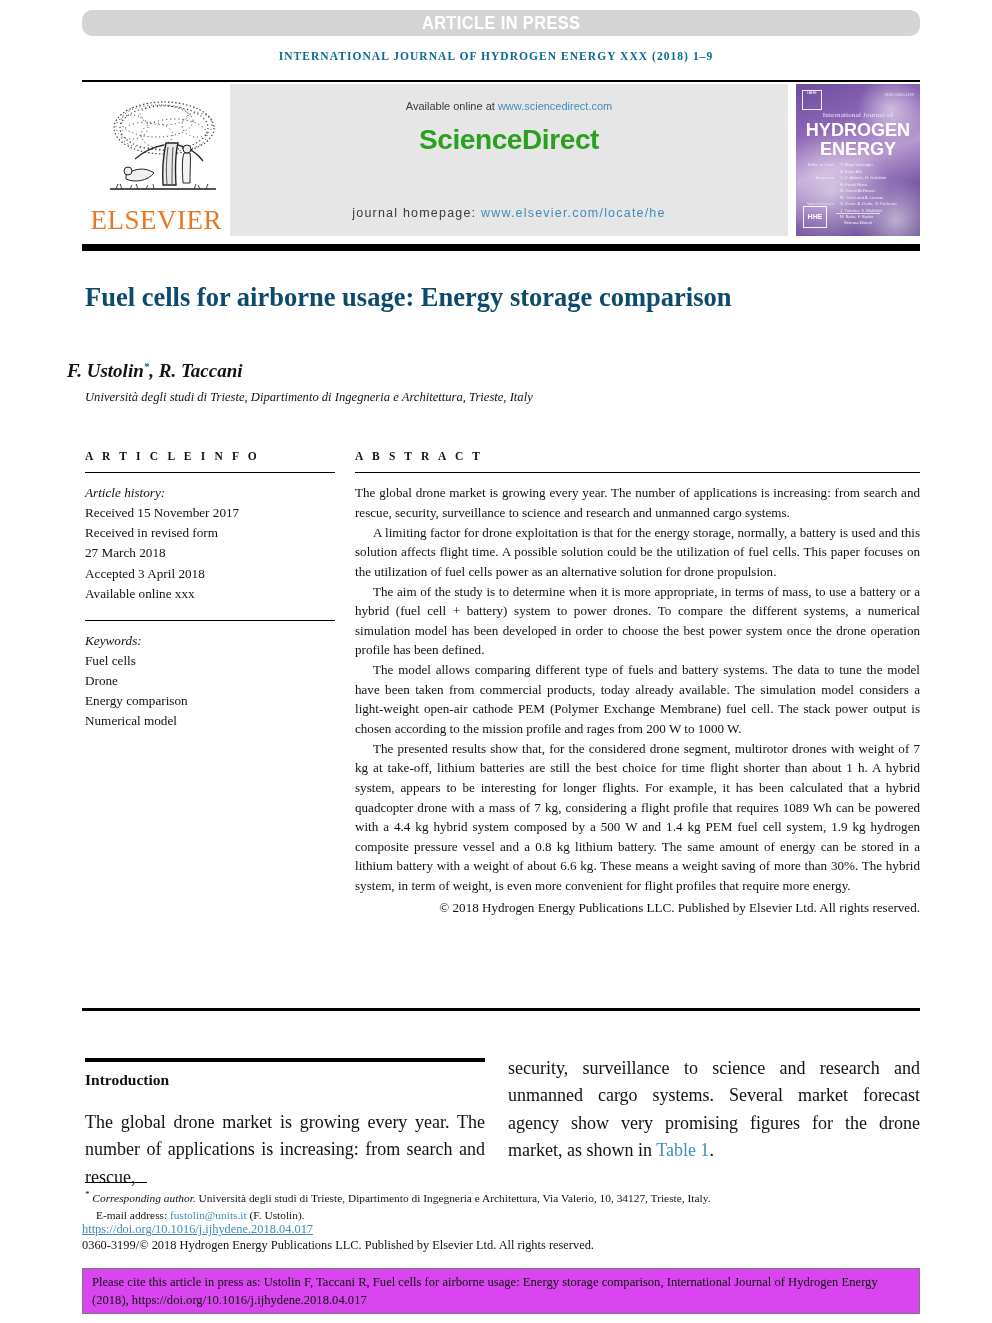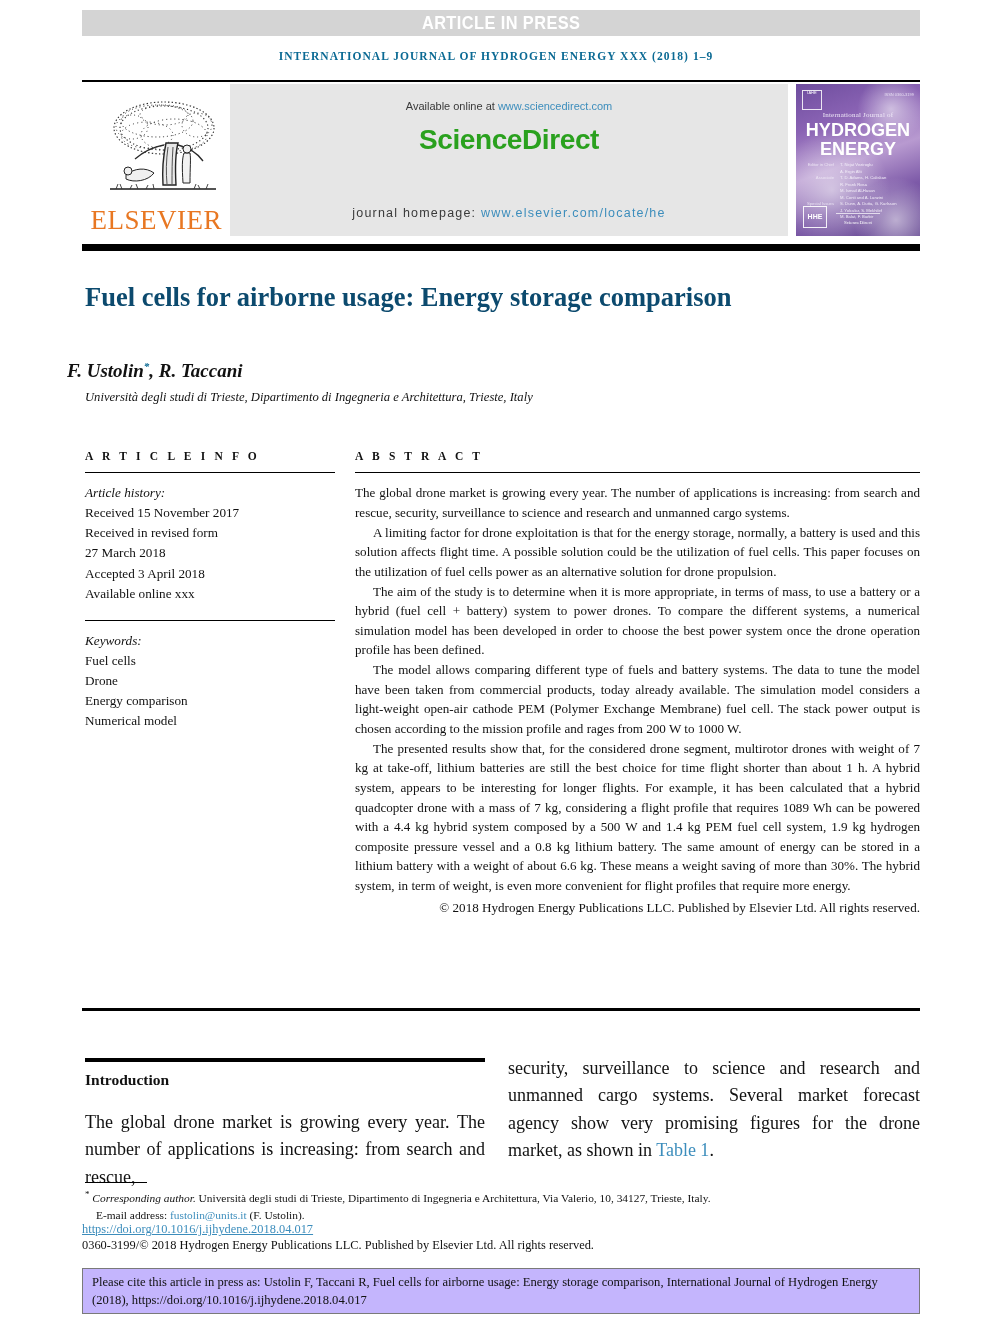--- a/index.html
+++ b/index.html
@@ -27,20 +27,21 @@
   .aip-banner {
     position: absolute;
     left: 82px;
     top: 10px;
     width: 838px;
     height: 26px;
     background: #d4d4d4;
     display: flex;
     align-items: center;
     justify-content: center;
+    border-radius: 10px;
   }
   .aip-banner span {
     font-family: "Liberation Sans", sans-serif;
     font-weight: bold;
     font-size: 19px;
     letter-spacing: 0.5px;
     color: #ffffff;
     transform: scaleX(0.86);
   }
 
@@ -398,21 +399,21 @@
     color: #111;
   }
 
   
   .cite-box {
     position: absolute;
     left: 82px;
     top: 1268px;
     width: 838px;
     height: 46px;
-    background: #c4b5fd;
+    background: #d946ef;
     border: 1px solid #7a7a7a;
     box-sizing: border-box;
     padding: 5px 9px;
   }
   .cite-box p {
     margin: 0;
     font-family: "Liberation Serif", serif;
     font-size: 12.6px;
     line-height: 1.42;
     color: #111;

